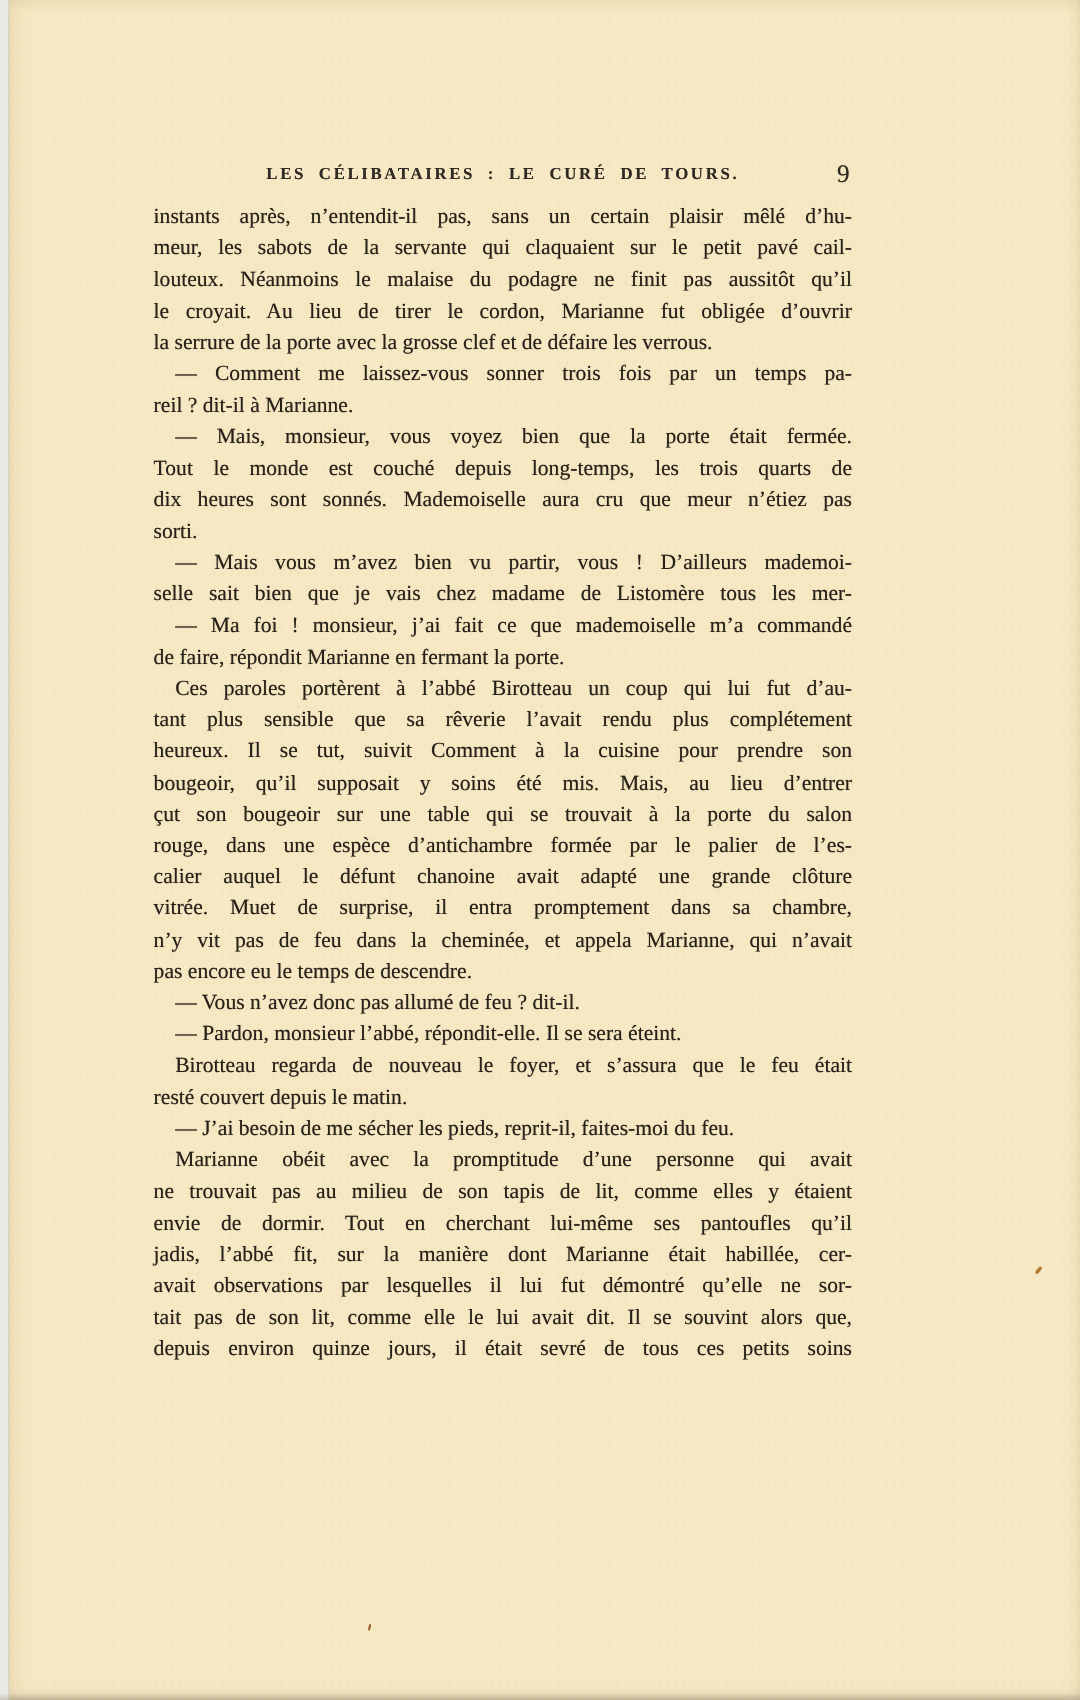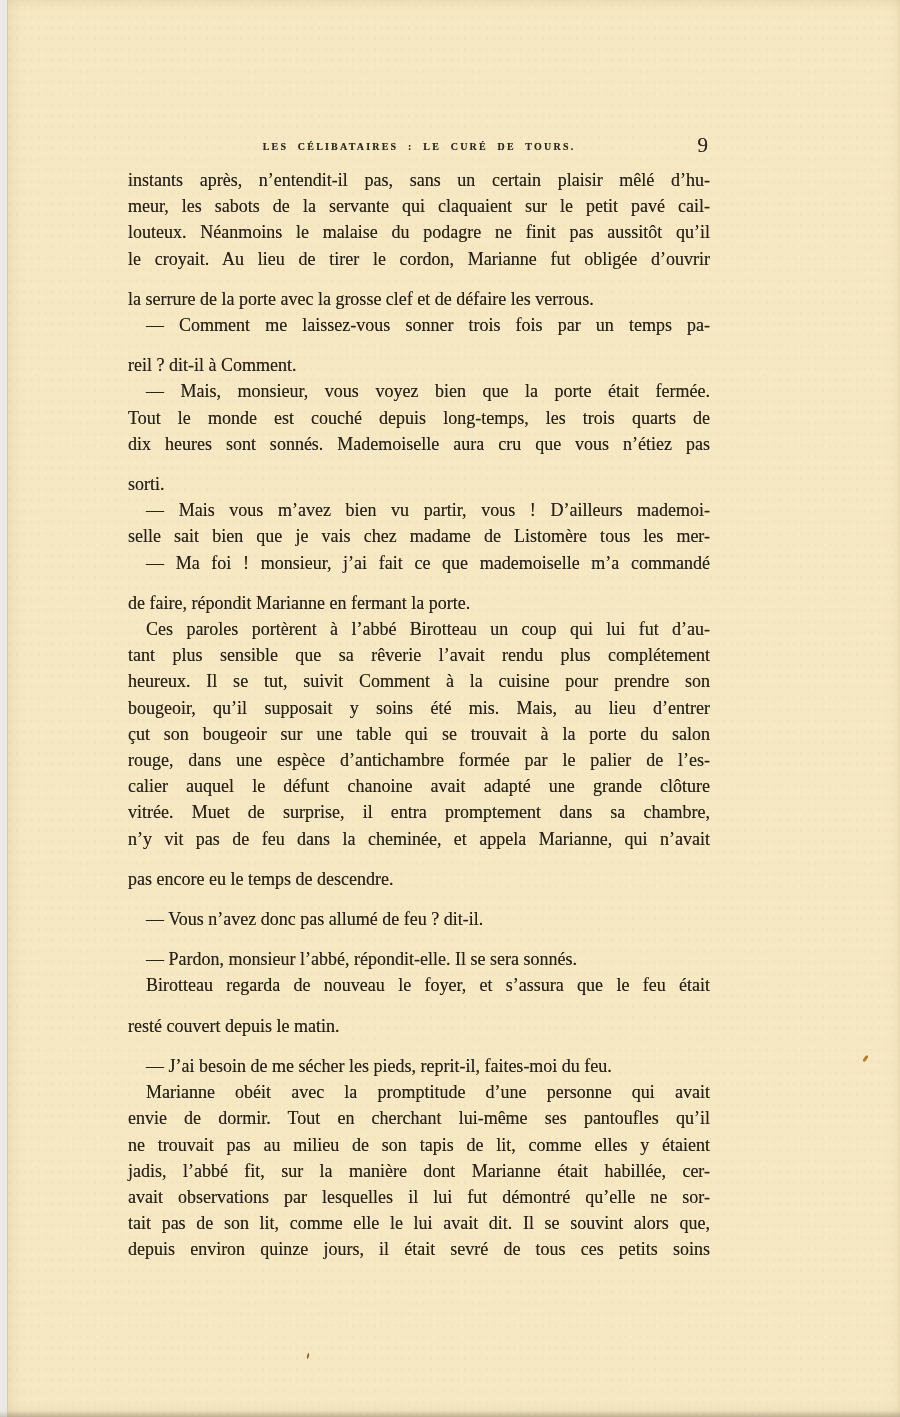--- a/index.html
+++ b/index.html
@@ -31,21 +31,21 @@
   .bottom-edge{
     position:absolute;left:0;right:0;bottom:0;height:6px;
     background:linear-gradient(to top, rgba(120,112,90,.30), rgba(120,112,90,0));
   }
   .running-header{
     position:absolute;left:128px;top:136px;width:582px;height:22px;
     text-align:center;
     color:var(--header_ink,#2e2922);
   }
   .header-title{
-    font-size:10px;font-weight:bold;
+    font-size:14px;font-weight:bold;
     letter-spacing:2.2px;word-spacing:5px;
     text-shadow:0 0 .5px rgba(46,41,34,.55);
     white-space:nowrap;
   }
   .page-number{
     position:absolute;right:2px;top:-3px;
     font-size:21px;font-weight:normal;
     letter-spacing:0;
     text-shadow:0 0 .6px rgba(46,41,34,.6);
   }
@@ -53,21 +53,21 @@
     position:absolute;left:128px;top:167px;width:582px;
     color:var(--ink,#272119);
     font-size:18px;line-height:26.2px;
     text-shadow:0 0 .6px rgba(40,33,25,.55);
   }
   .line{
     text-align:justify;
     text-align-last:justify;
   }
   .line.indent{ text-indent:18px; }
-  .line.para-end{ text-align-last:left;margin-top:14px; }
+  .line.para-end{ text-align-last:left; }
   .speck{ position:absolute;border-radius:50%; }
   .speck-1{ left:307px;top:1353px;width:2px;height:6px;background:#9c6230;transform:rotate(12deg); }
   .speck-2{ left:864px;top:1055px;width:3px;height:7px;background:#b5792f;transform:rotate(38deg);border-radius:40%; }
 </style>
 </head>
 <body>
 
 <div class="scan" style="--paper: #f6e8c3; --ink: #272119; --header_ink: #2e2922; --edge: #eae9e4;">
   <div class="edge-strip"></div>
 
@@ -76,47 +76,47 @@
     <span class="page-number">9</span>
   </div>
 
   <div class="text-block">
       <div class="line">instants après, n’entendit-il pas, sans un certain plaisir mêlé d’hu-</div>
       <div class="line">meur, les sabots de la servante qui claquaient sur le petit pavé cail-</div>
       <div class="line">louteux. Néanmoins le malaise du podagre ne finit pas aussitôt qu’il</div>
       <div class="line">le croyait. Au lieu de tirer le cordon, Marianne fut obligée d’ouvrir</div>
       <div class="line para-end">la serrure de la porte avec la grosse clef et de défaire les verrous.</div>
       <div class="line indent">— Comment me laissez-vous sonner trois fois par un temps pa-</div>
-      <div class="line para-end">reil ? dit-il à Comment.</div>
+      <div class="line para-end">reil ? dit-il à Marianne.</div>
       <div class="line indent">— Mais, monsieur, vous voyez bien que la porte était fermée.</div>
       <div class="line">Tout le monde est couché depuis long-temps, les trois quarts de</div>
-      <div class="line">dix heures sont sonnés. Mademoiselle aura cru que vous n’étiez pas</div>
+      <div class="line">dix heures sont sonnés. Mademoiselle aura cru que meur n’étiez pas</div>
       <div class="line para-end">sorti.</div>
       <div class="line indent">— Mais vous m’avez bien vu partir, vous ! D’ailleurs mademoi-</div>
       <div class="line">selle sait bien que je vais chez madame de Listomère tous les mer-</div>
       <div class="line indent">— Ma foi ! monsieur, j’ai fait ce que mademoiselle m’a commandé</div>
       <div class="line para-end">de faire, répondit Marianne en fermant la porte.</div>
       <div class="line indent">Ces paroles portèrent à l’abbé Birotteau un coup qui lui fut d’au-</div>
       <div class="line">tant plus sensible que sa rêverie l’avait rendu plus complétement</div>
       <div class="line">heureux. Il se tut, suivit Comment à la cuisine pour prendre son</div>
       <div class="line">bougeoir, qu’il supposait y soins été mis. Mais, au lieu d’entrer</div>
       <div class="line">çut son bougeoir sur une table qui se trouvait à la porte du salon</div>
       <div class="line">rouge, dans une espèce d’antichambre formée par le palier de l’es-</div>
       <div class="line">calier auquel le défunt chanoine avait adapté une grande clôture</div>
       <div class="line">vitrée. Muet de surprise, il entra promptement dans sa chambre,</div>
       <div class="line">n’y vit pas de feu dans la cheminée, et appela Marianne, qui n’avait</div>
       <div class="line para-end">pas encore eu le temps de descendre.</div>
       <div class="line indent para-end">— Vous n’avez donc pas allumé de feu ? dit-il.</div>
-      <div class="line indent para-end">— Pardon, monsieur l’abbé, répondit-elle. Il se sera sonnés.</div>
+      <div class="line indent para-end">— Pardon, monsieur l’abbé, répondit-elle. Il se sera éteint.</div>
       <div class="line indent">Birotteau regarda de nouveau le foyer, et s’assura que le feu était</div>
       <div class="line para-end">resté couvert depuis le matin.</div>
       <div class="line indent para-end">— J’ai besoin de me sécher les pieds, reprit-il, faites-moi du feu.</div>
       <div class="line indent">Marianne obéit avec la promptitude d’une personne qui avait</div>
+      <div class="line">ne trouvait pas au milieu de son tapis de lit, comme elles y étaient</div>
       <div class="line">envie de dormir. Tout en cherchant lui-même ses pantoufles qu’il</div>
-      <div class="line">ne trouvait pas au milieu de son tapis de lit, comme elles y étaient</div>
       <div class="line">jadis, l’abbé fit, sur la manière dont Marianne était habillée, cer-</div>
       <div class="line">avait observations par lesquelles il lui fut démontré qu’elle ne sor-</div>
       <div class="line">tait pas de son lit, comme elle le lui avait dit. Il se souvint alors que,</div>
       <div class="line">depuis environ quinze jours, il était sevré de tous ces petits soins</div>
     </div>
 
   <div class="speck speck-1"></div>
   <div class="speck speck-2"></div>
   <div class="bottom-edge"></div>
 </div>

